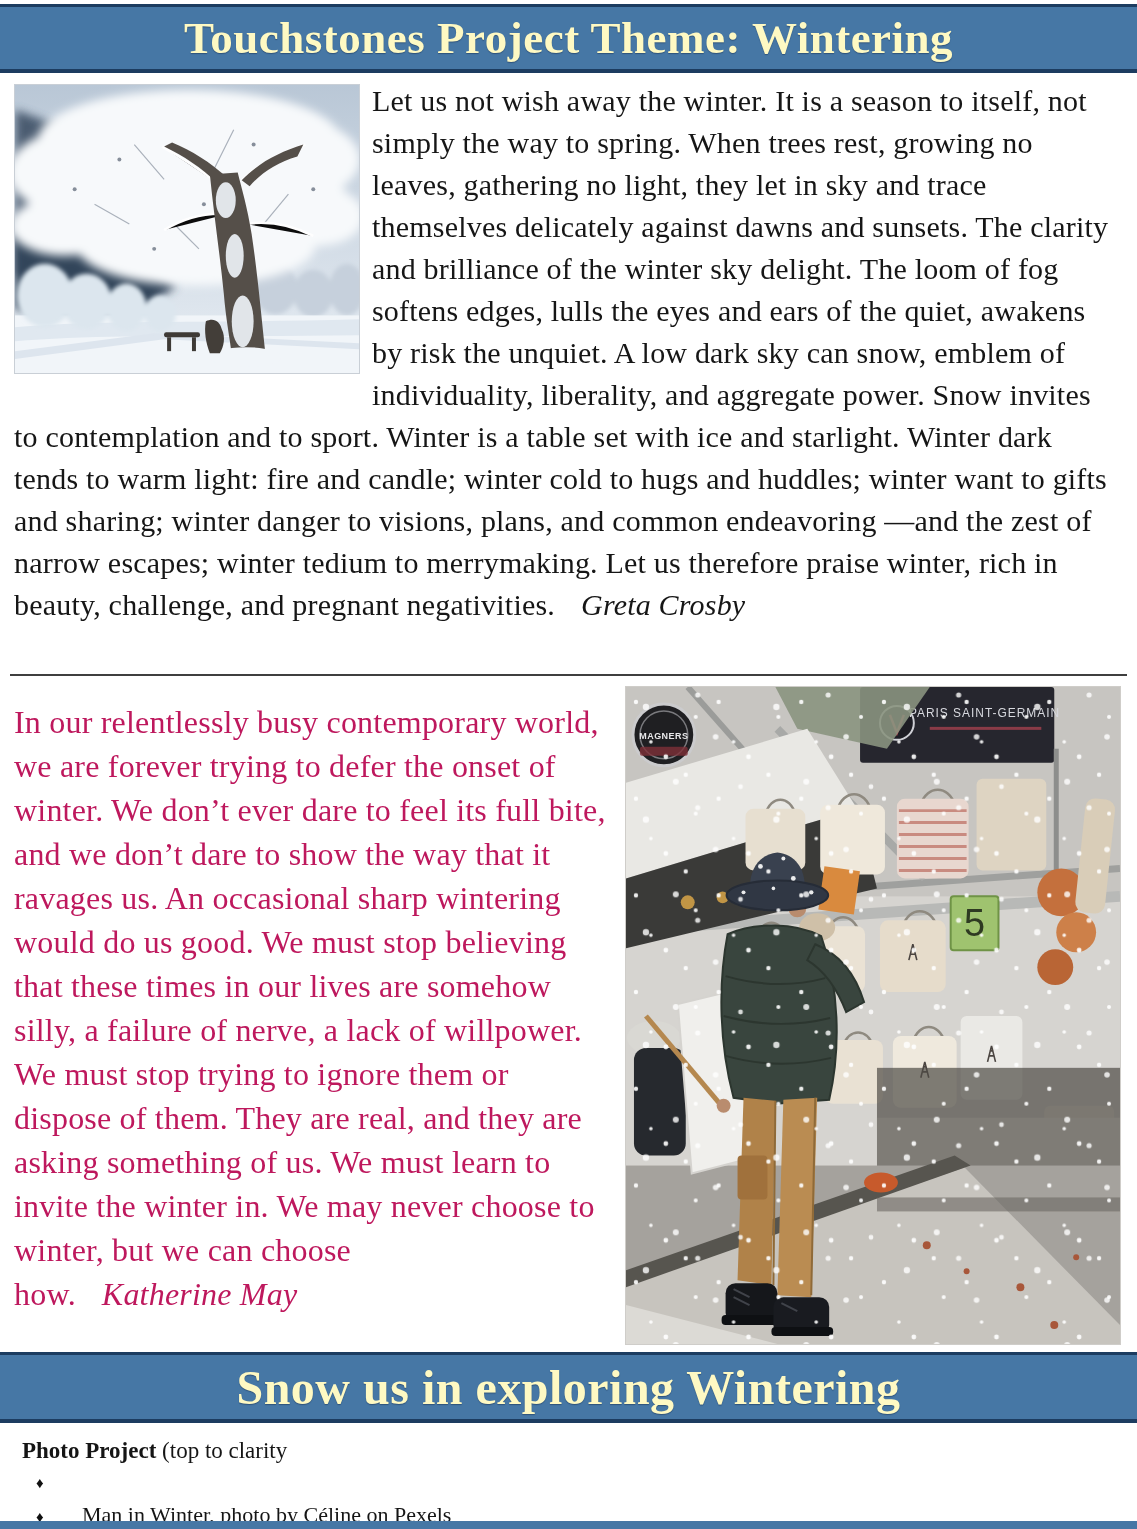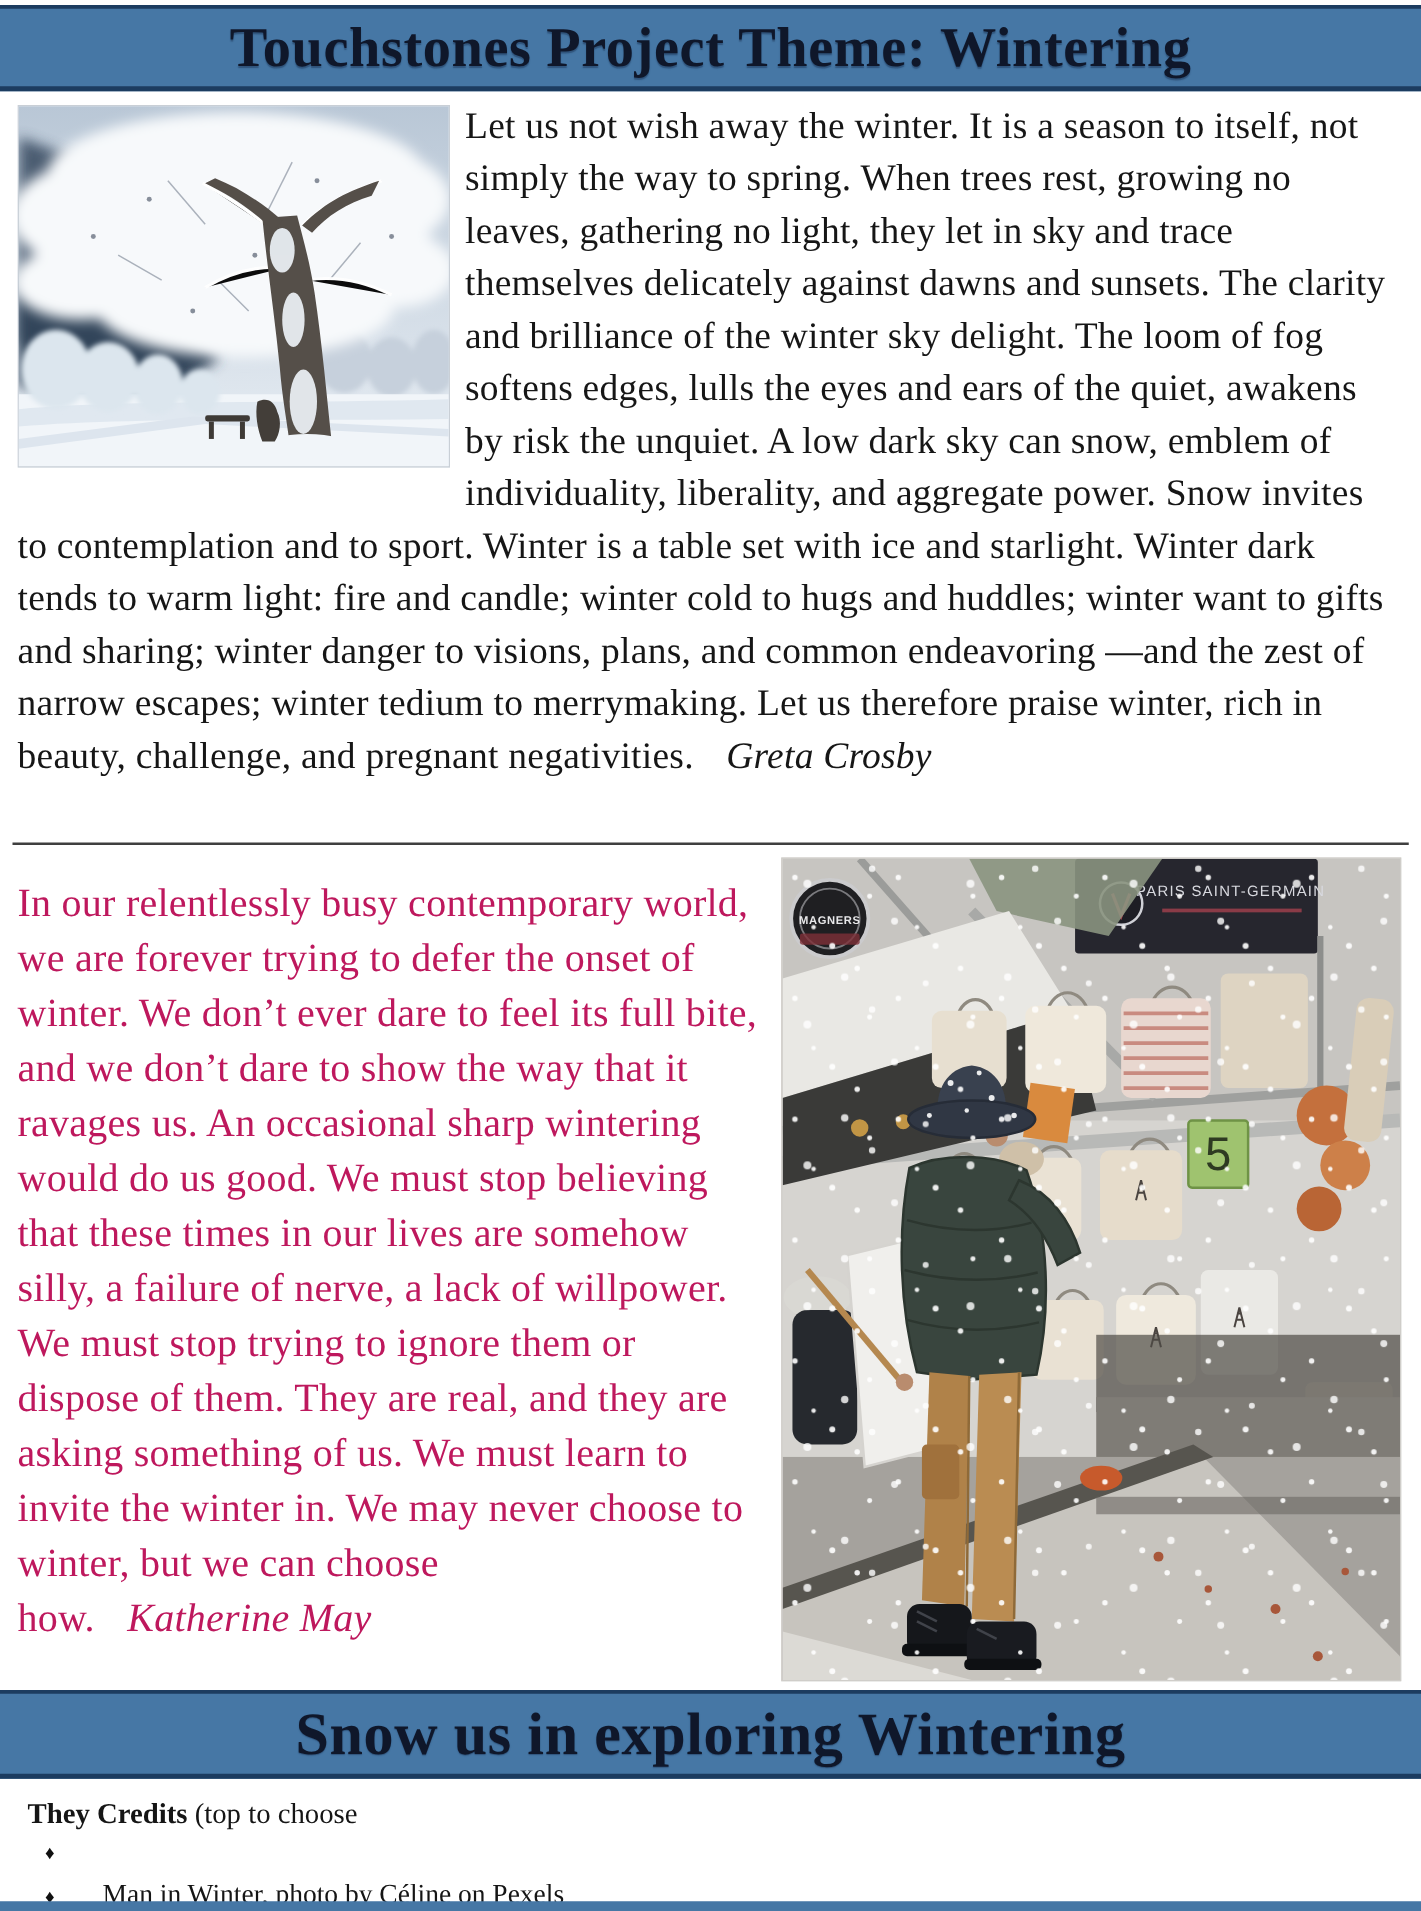--- a/index.html
+++ b/index.html
@@ -13,21 +13,21 @@
   }
   
   .banner{
     position:absolute;left:0;right:0;
     background:#4677a5;
     border-top:3px solid #1c3c60;
     border-bottom:4px solid #1c3c60;
     display:flex;align-items:center;justify-content:center;
   }
   .banner h1,.banner h2{
-    margin:0;color:#0f172a;font-weight:700;
+    margin:0;color:#fef9c3;font-weight:700;
     text-shadow:0 1px 1px rgba(20,40,70,.45);
     letter-spacing:.5px;white-space:nowrap;
   }
   .top-banner{top:4px;height:62px;}
   .top-banner h1{font-size:45px;}
   .join-banner{top:1352px;height:64px;}
   .join-banner h2{font-size:48px;}
   
   .quote1{
     position:absolute;top:80px;left:14px;right:28px;height:588px;
@@ -362,21 +362,21 @@
         <rect x="0" y="0" width="496" height="659" fill="url(#snow2)"></rect>
       </svg>
     </div>
   </section>
 
   <div class="banner join-banner">
     <h2>Snow us in exploring Wintering</h2>
   </div>
 
   <footer class="credits">
-    <p class="credits-heading"><b>They Credits</b><span> (top to choose</span></p>
+    <p class="credits-heading"><b>Photo Project</b><span> (top to clarity</span></p>
     <ul>
       <li>
         <span class="bullet">♦</span>
       </li>
       <li>
         <span class="bullet">♦</span>
         <span class="credit-text">Man in Winter, photo by Céline on Pexels</span>
       </li>
     </ul>
   </footer>

